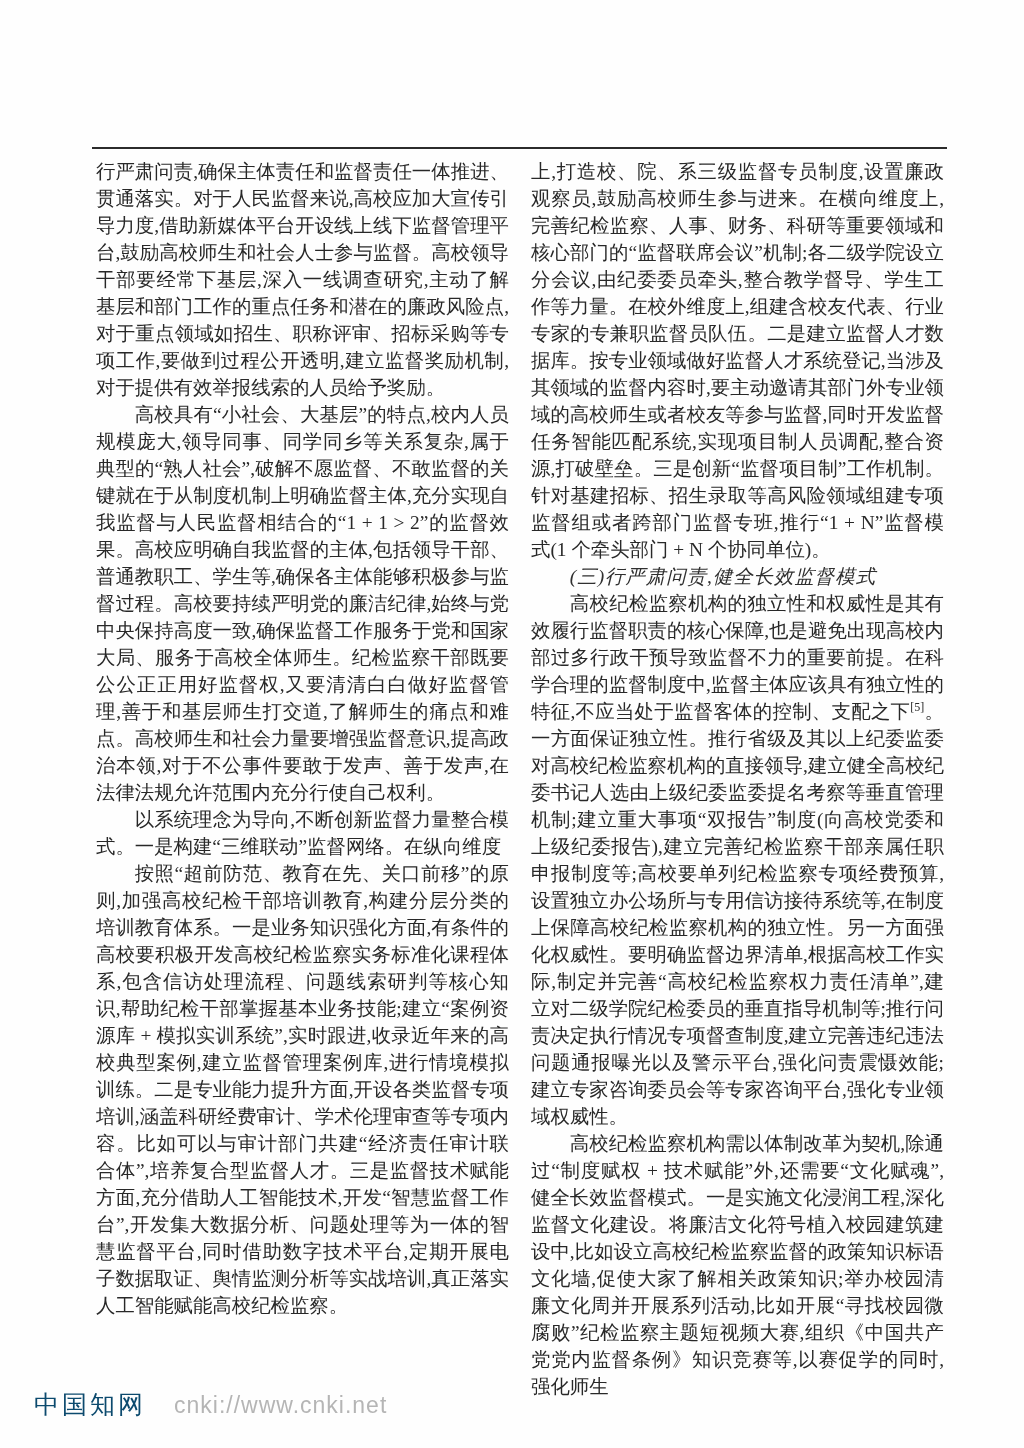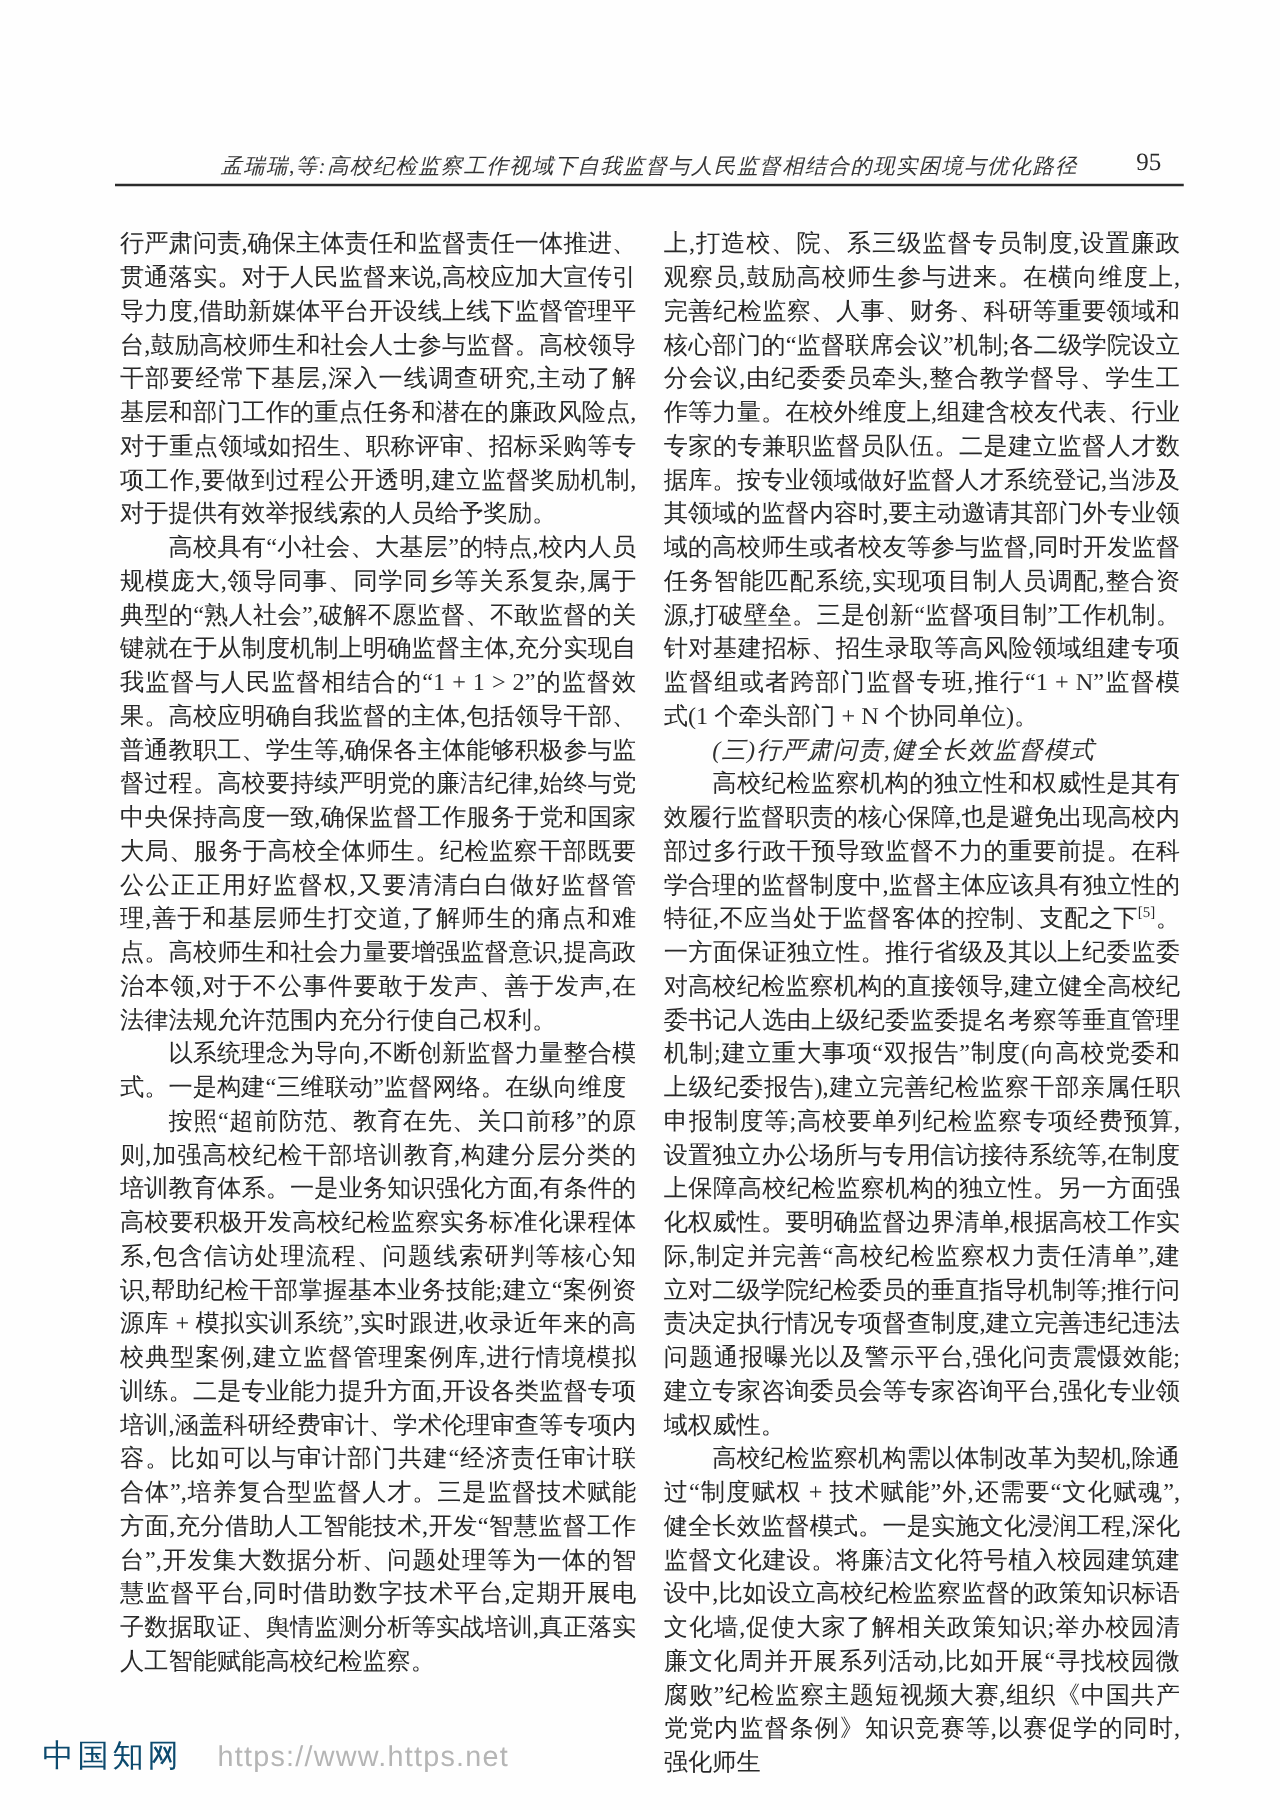--- a/index.html
+++ b/index.html
@@ -39,21 +39,21 @@
   .header-rule {
     position: absolute;
     left: 92px;
     top: 147px;
     width: 855px;
     height: 2px;
     background: #2b2b2b;
   }
   .column {
     position: absolute;
-    top: 182px;
+    top: 158px;
     width: 413px;
     font-size: 19.4px;
     line-height: 27px;
     text-align: justify;
     text-justify: inter-ideograph;
     color: #282828;
   }
   .col-left  { left: 96px; }
   .col-right { left: 531px; }
   .column p { margin: 0; padding: 0; }
@@ -87,38 +87,34 @@
     font-size: 23px;
     letter-spacing: 1px;
     color: #b5b5b5;
   }
 </style>
 </head>
 <body>
 
 <div class="page">
 
-  <div class="page-header">
-    <span class="running-title">孟瑞瑞,等:高校纪检监察工作视域下自我监督与人民监督相结合的现实困境与优化路径</span>
-    <span class="page-number">95</span>
-  </div>
 
   <div class="header-rule"></div>
 
   <div class="column col-left">
       <p class="para">行严肃问责,确保主体责任和监督责任一体推进、贯通落实。对于人民监督来说,高校应加大宣传引导力度,借助新媒体平台开设线上线下监督管理平台,鼓励高校师生和社会人士参与监督。高校领导干部要经常下基层,深入一线调查研究,主动了解基层和部门工作的重点任务和潜在的廉政风险点,对于重点领域如招生、职称评审、招标采购等专项工作,要做到过程公开透明,建立监督奖励机制,对于提供有效举报线索的人员给予奖励。</p>
       <p class="para indent">高校具有“小社会、大基层”的特点,校内人员规模庞大,领导同事、同学同乡等关系复杂,属于典型的“熟人社会”,破解不愿监督、不敢监督的关键就在于从制度机制上明确监督主体,充分实现自我监督与人民监督相结合的“1 + 1 &gt; 2”的监督效果。高校应明确自我监督的主体,包括领导干部、普通教职工、学生等,确保各主体能够积极参与监督过程。高校要持续严明党的廉洁纪律,始终与党中央保持高度一致,确保监督工作服务于党和国家大局、服务于高校全体师生。纪检监察干部既要公公正正用好监督权,又要清清白白做好监督管理,善于和基层师生打交道,了解师生的痛点和难点。高校师生和社会力量要增强监督意识,提高政治本领,对于不公事件要敢于发声、善于发声,在法律法规允许范围内充分行使自己权利。</p>
       <p class="para indent">以系统理念为导向,不断创新监督力量整合模式。一是构建“三维联动”监督网络。在纵向维度</p>
       <p class="para indent">按照“超前防范、教育在先、关口前移”的原则,加强高校纪检干部培训教育,构建分层分类的培训教育体系。一是业务知识强化方面,有条件的高校要积极开发高校纪检监察实务标准化课程体系,包含信访处理流程、问题线索研判等核心知识,帮助纪检干部掌握基本业务技能;建立“案例资源库 + 模拟实训系统”,实时跟进,收录近年来的高校典型案例,建立监督管理案例库,进行情境模拟训练。二是专业能力提升方面,开设各类监督专项培训,涵盖科研经费审计、学术伦理审查等专项内容。比如可以与审计部门共建“经济责任审计联合体”,培养复合型监督人才。三是监督技术赋能方面,充分借助人工智能技术,开发“智慧监督工作台”,开发集大数据分析、问题处理等为一体的智慧监督平台,同时借助数字技术平台,定期开展电子数据取证、舆情监测分析等实战培训,真正落实人工智能赋能高校纪检监察。</p>
     </div>
   <div class="column col-right">
       <p class="para">上,打造校、院、系三级监督专员制度,设置廉政观察员,鼓励高校师生参与进来。在横向维度上,完善纪检监察、人事、财务、科研等重要领域和核心部门的“监督联席会议”机制;各二级学院设立分会议,由纪委委员牵头,整合教学督导、学生工作等力量。在校外维度上,组建含校友代表、行业专家的专兼职监督员队伍。二是建立监督人才数据库。按专业领域做好监督人才系统登记,当涉及其领域的监督内容时,要主动邀请其部门外专业领域的高校师生或者校友等参与监督,同时开发监督任务智能匹配系统,实现项目制人员调配,整合资源,打破壁垒。三是创新“监督项目制”工作机制。针对基建招标、招生录取等高风险领域组建专项监督组或者跨部门监督专班,推行“1 + N”监督模式(1 个牵头部门 + N 个协同单位)。</p>
       <p class="heading">(三)行严肃问责,健全长效监督模式</p>
       <p class="para indent">高校纪检监察机构的独立性和权威性是其有效履行监督职责的核心保障,也是避免出现高校内部过多行政干预导致监督不力的重要前提。在科学合理的监督制度中,监督主体应该具有独立性的特征,不应当处于监督客体的控制、支配之下<sup>[5]</sup>。一方面保证独立性。推行省级及其以上纪委监委对高校纪检监察机构的直接领导,建立健全高校纪委书记人选由上级纪委监委提名考察等垂直管理机制;建立重大事项“双报告”制度(向高校党委和上级纪委报告),建立完善纪检监察干部亲属任职申报制度等;高校要单列纪检监察专项经费预算,设置独立办公场所与专用信访接待系统等,在制度上保障高校纪检监察机构的独立性。另一方面强化权威性。要明确监督边界清单,根据高校工作实际,制定并完善“高校纪检监察权力责任清单”,建立对二级学院纪检委员的垂直指导机制等;推行问责决定执行情况专项督查制度,建立完善违纪违法问题通报曝光以及警示平台,强化问责震慑效能;建立专家咨询委员会等专家咨询平台,强化专业领域权威性。</p>
       <p class="para indent">高校纪检监察机构需以体制改革为契机,除通过“制度赋权 + 技术赋能”外,还需要“文化赋魂”,健全长效监督模式。一是实施文化浸润工程,深化监督文化建设。将廉洁文化符号植入校园建筑建设中,比如设立高校纪检监察监督的政策知识标语文化墙,促使大家了解相关政策知识;举办校园清廉文化周并开展系列活动,比如开展“寻找校园微腐败”纪检监察主题短视频大赛,组织《中国共产党党内监督条例》知识竞赛等,以赛促学的同时,强化师生</p>
     </div>
 
   <div class="watermark">
     <span class="wm-brand">中国知网</span>
-    <span class="wm-url">https://www.https.net</span>
+    <span class="wm-url">cnki://www.cnki.net</span>
   </div>
 
 </div>
 
 </body></html>

